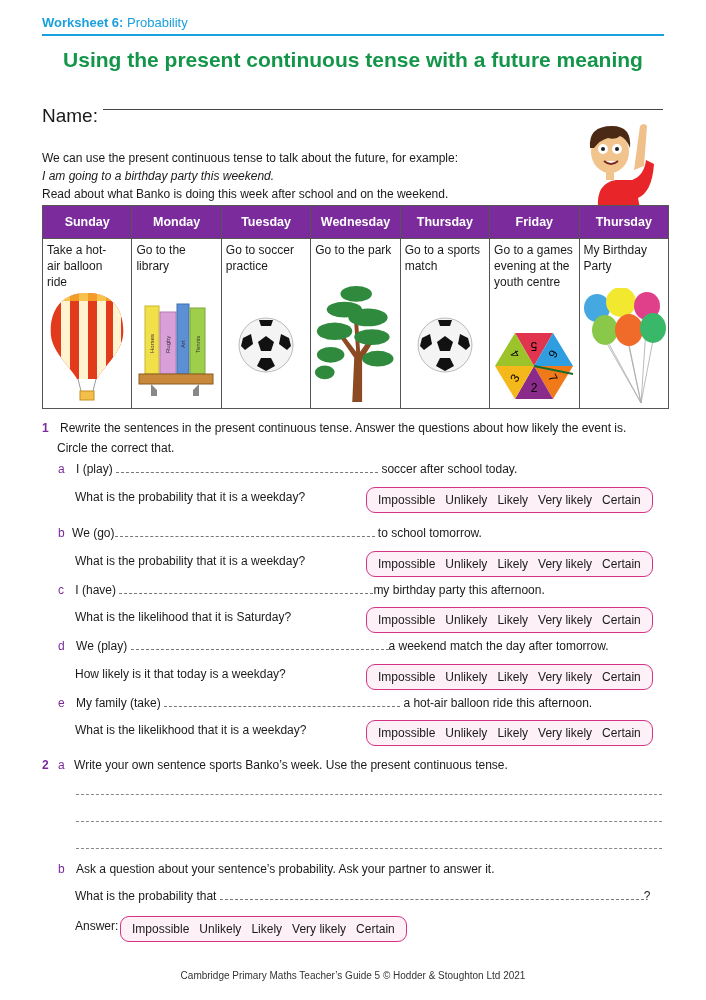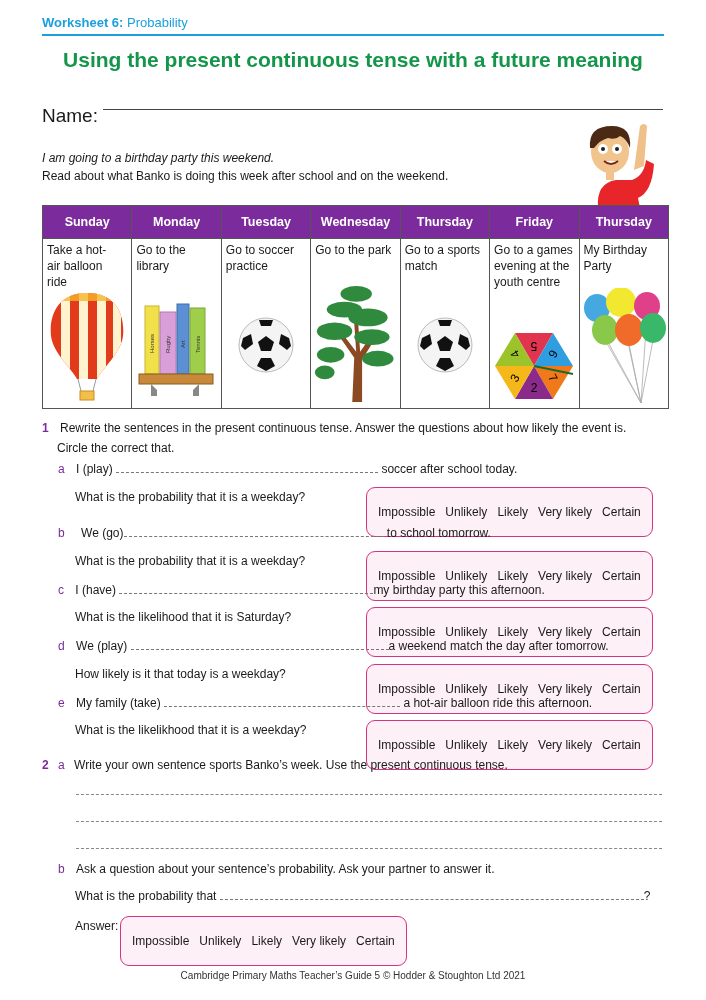--- a/index.html
+++ b/index.html
@@ -26,37 +26,38 @@
   table.week th { background: #7b2b9b; color: #fff; font-size: 12.5px; font-weight: bold; height: 32px; border: 1px solid #555; padding: 0; }
   table.week td { border: 1px solid #555; vertical-align: top; height: 166px; padding: 3px 3px 0 4px; font-size: 12px; line-height: 16px; position: relative; }
   .pic { position: absolute; left: 0; right: 0; bottom: 2px; display: flex; justify-content: center; }
 
   
   .qnum { color: #7b2b9b; font-weight: bold; }
   .qsub { color: #7b2b9b; }
   .line { font-size: 12px; }
   .blank { display: inline-block; border-bottom: 1px dashed #777; height: 10px; vertical-align: baseline; }
   .scale { display: inline-flex; border: 1.5px solid #d63384; border-radius: 9px; background: #fdf0f6; padding: 1px 6px; font-size: 12px; gap: 0; }
-  .scale span { padding: 16px 5px; }
+  .scale span { padding: 4px 5px; }
   .wline { border-bottom: 1px dashed #888; width: 586px; left: 76px; }
   .footer { left: 0; width: 706px; text-align: center; top: 970px; font-size: 10px; color: #333; }
 </style>
 </head>
 <body>
 
 <div class="abs ws-header">
   <b>Worksheet 6:</b>
   <span>Probability</span>
 </div>
 <div class="abs ws-rule"></div>
 <div class="abs title">Using the present continuous tense with a future meaning</div>
 <div class="abs name-label">Name:</div>
 <div class="abs name-line"></div>
 
 <div class="abs intro">
+  <div>We can use the present continuous tense to talk about the future, for example:</div>
   <div class="ex">I am going to a birthday party this weekend.</div>
   <div>Read about what Banko is doing this week after school and on the weekend.</div>
 </div>
 
 <svg class="abs boy" viewBox="0 0 100 90">
   <path d="M72 8 q4 -4 7 0 l-3 40 l-10 4 z" fill="#f0c08a"></path>
   <path d="M30 90 q-2 -25 18 -28 l16 0 q12 -4 14 -20 l8 4 q-2 28 -16 34 l2 10 z" fill="#e8262a"></path>
   <ellipse cx="42" cy="34" rx="19" ry="21" fill="#f1c48e"></ellipse>
   <path d="M22 30 q-2 -22 22 -22 q20 0 18 22 q-4 -10 -10 -12 q-4 4 -12 2 q-8 2 -14 10 z" fill="#4a2a14"></path>
   <circle cx="35" cy="31" r="5" fill="#fff"></circle>
@@ -224,21 +225,21 @@
 <div class="abs scale" style="left:366px; top:487px;">
   <span>Impossible</span>
   <span>Unlikely</span>
   <span>Likely</span>
   <span>Very likely</span>
   <span>Certain</span>
 </div>
 
 <div class="abs line" style="left:58px; top:526px;">
   <span class="qsub">b</span>
-  <span style="margin-left:13px">We (go)</span><span class="blank" style="width:260px"></span>
+  <span style="margin-left:4px">We (go)</span><span class="blank" style="width:260px"></span>
   <span>to school tomorrow.</span>
 </div>
 <div class="abs line" style="left:75px; top:554px;">What is the probability that it is a weekday?</div>
 <div class="abs scale" style="left:366px; top:551px;">
   <span>Impossible</span>
   <span>Unlikely</span>
   <span>Likely</span>
   <span>Very likely</span>
   <span>Certain</span>
 </div>

